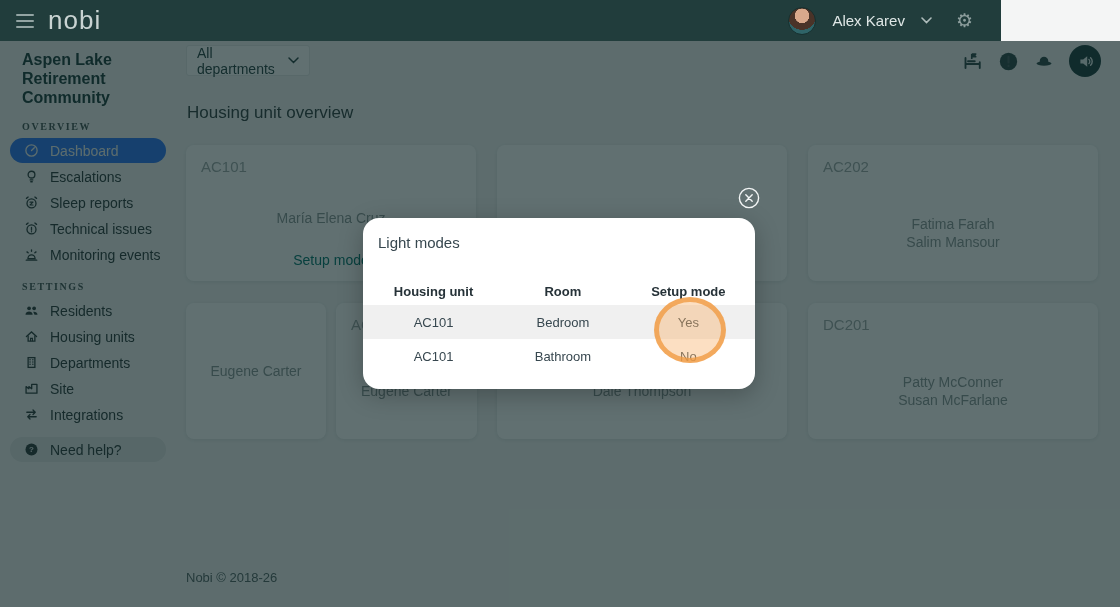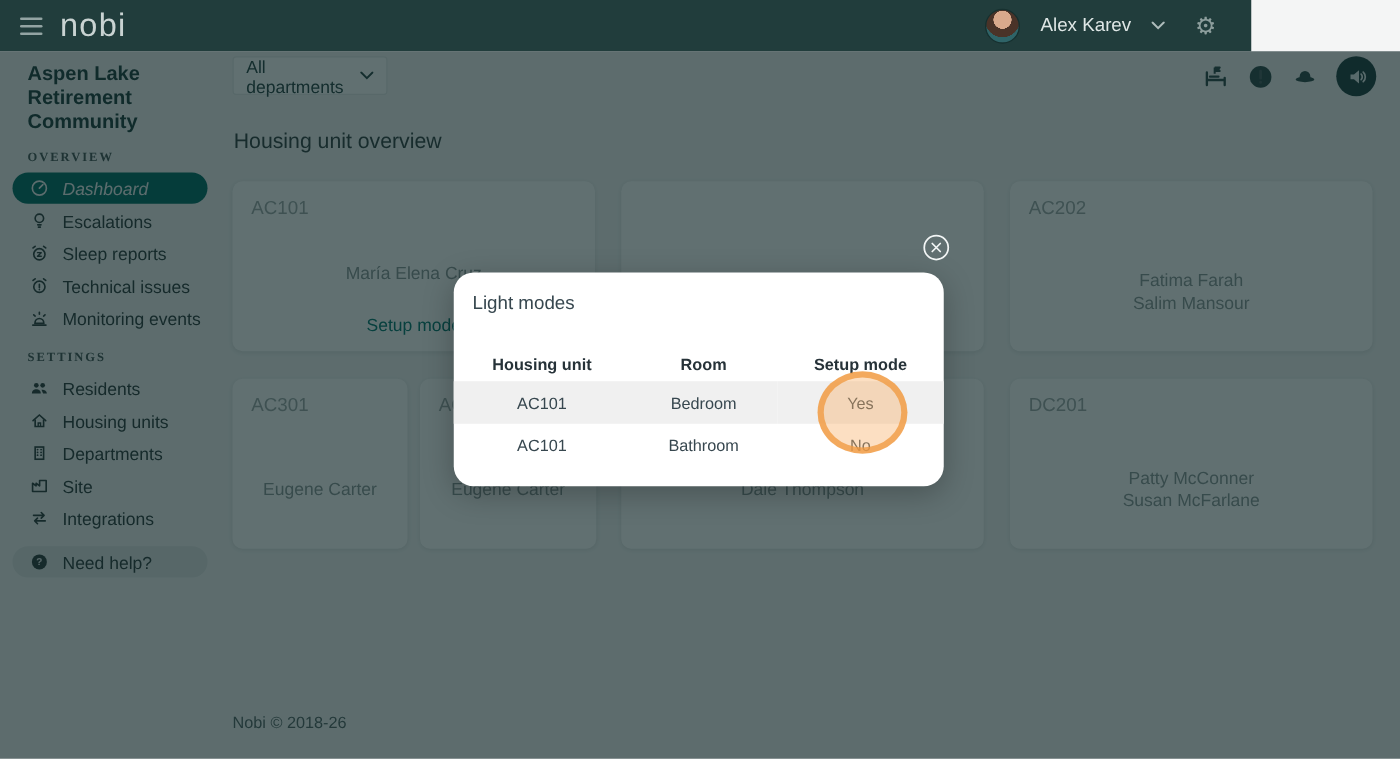--- a/index.html
+++ b/index.html
@@ -24,21 +24,21 @@
   
   .sidebar { position:absolute; left:0; top:41px; width:176px; }
   .site-name { margin:9px 0 0 22px; width:120px; font-size:16px; font-weight:bold;
                color:#2c4a49; line-height:19px; }
   .section-label { margin:14px 0 6px 22px; font-size:10px; font-weight:bold;
                    letter-spacing:1.6px; color:#51605f;font-family:Liberation Serif, serif; }
   .nav-item { display:flex; align-items:center; height:25px; margin:1px 10px 1px 10px;
               padding-left:14px; border-radius:13px; color:#3a4848; cursor:pointer; }
   .nav-item .nav-icon { width:16px; height:16px; display:flex; align-items:center; margin-right:10px; }
   .nav-item .nav-label { font-size:14px; }
-  .nav-item.selected { background:#0f766e; color:#f2f5f5;font-style:italic; }
+  .nav-item.selected { background:#3b82f6; color:#f2f5f5; }
   .nav-item.help { background:#e4e7e7; color:#3a4848; margin-top:10px; }
 
   
   .dept-select { position:absolute; left:186px; top:45px; width:124px; height:31px; background:#ffffff;
                  border:1px solid #e6e9e9; border-radius:3px; display:flex; align-items:center;
                  padding:0 10px; color:#35504f; cursor:pointer; }
   .dept-select .dept-label { font-size:14px; flex:1; }
   .icon-row { position:absolute; top:45px; left:962px; width:140px; height:32px;
               display:flex; align-items:center; gap:14px; color:#3c5655; }
   .round-btn { width:32px; height:32px; border-radius:50%; background:#2c4b4b;
@@ -258,21 +258,20 @@
 </div>
 <div class="card" style="left:808px;top:145px;width:290px">
   <div class="card-title">AC202</div>
   <div class="card-body">
     <div class="resident">Fatima Farah</div>
     <div class="resident">Salim Mansour</div>
   </div>
 </div>
 
 <div class="card" style="left:186px;top:303px;width:140px">
-  <div class="card-title">AC301</div>
   <div class="card-body">
     <div class="resident">Eugene Carter</div>
   </div>
 </div>
 <div class="card" style="left:336px;top:303px;width:141px">
   <div class="card-title">AC3</div>
   <div class="card-body">
     <div class="resident">Eugene Carter</div>
   </div>
 </div>

